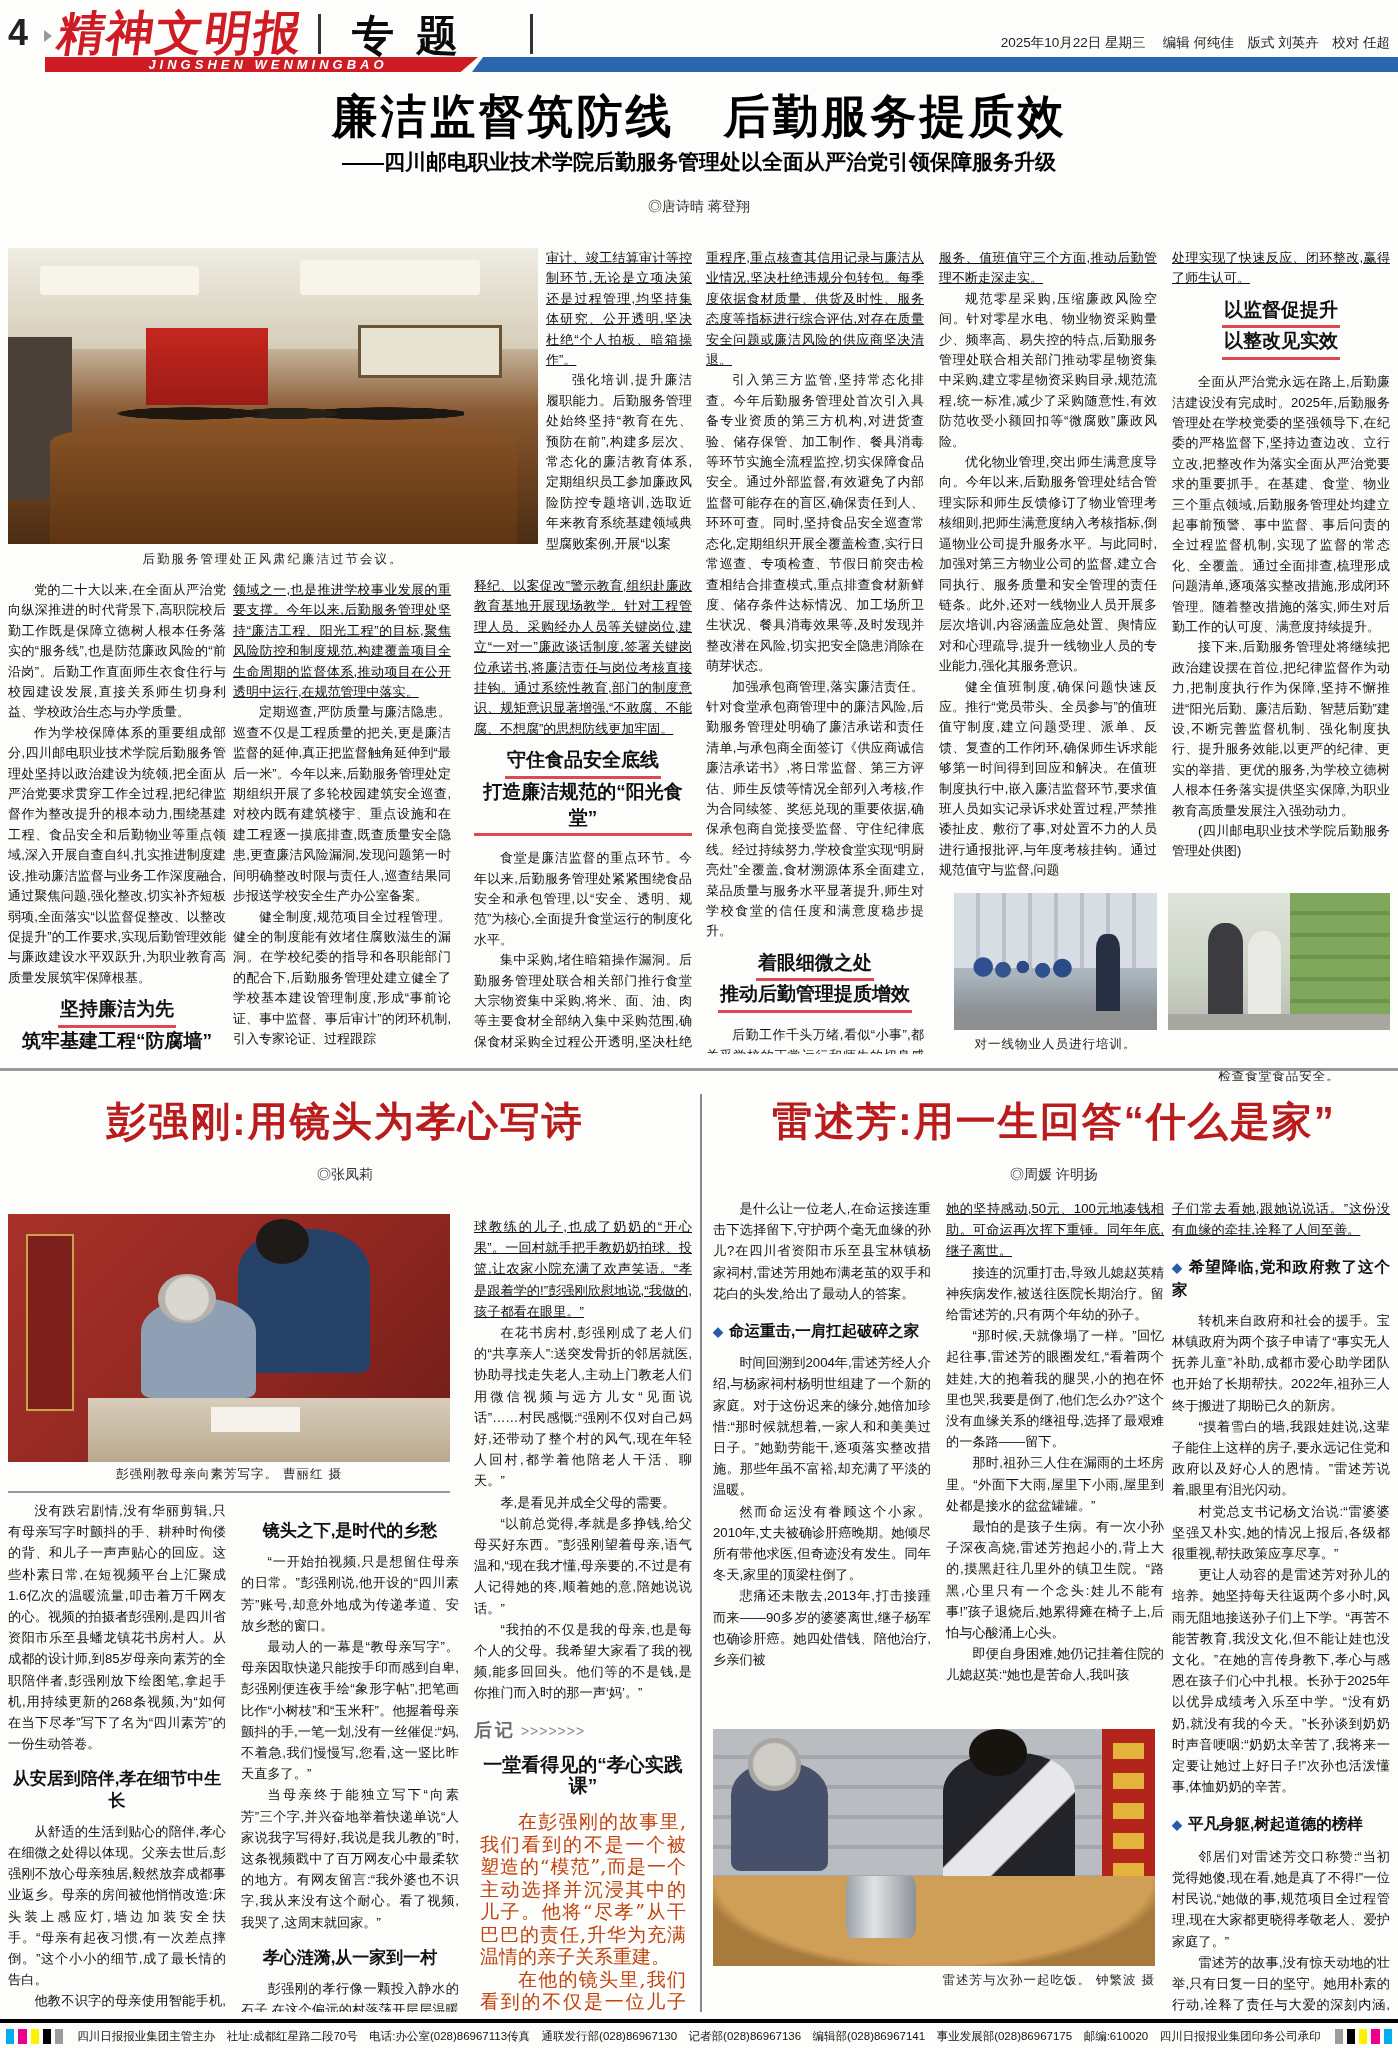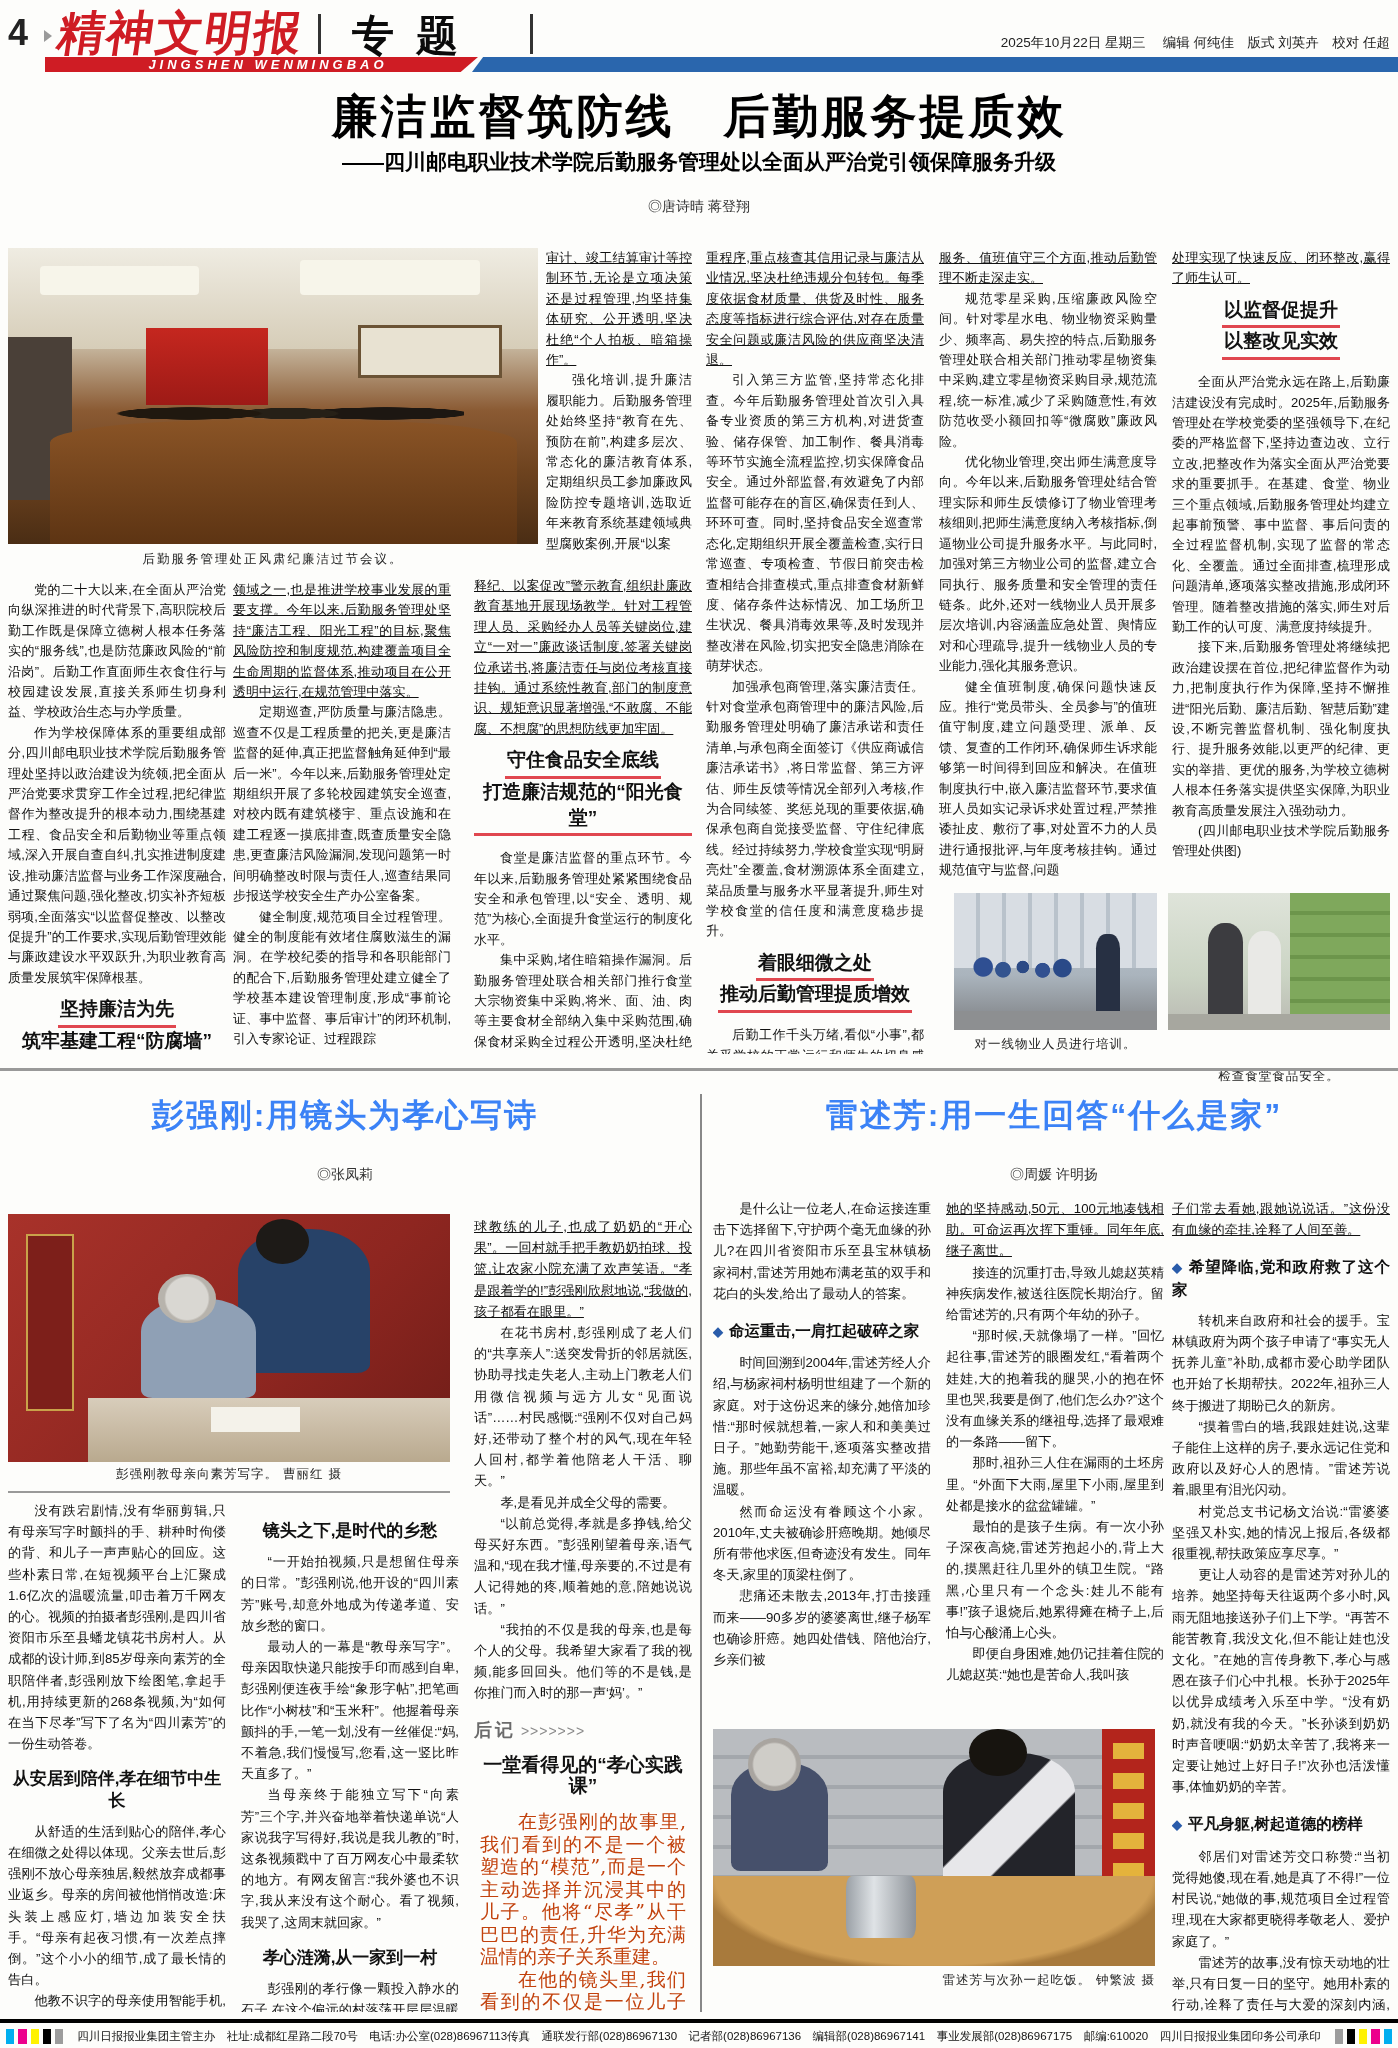--- a/index.html
+++ b/index.html
@@ -15,21 +15,21 @@
   .dateline{font-size:13.5px;color:#222;white-space:nowrap;text-align:right;}
   .redbar{background:#cf1c24;clip-path:polygon(0 0,100% 0,96% 100%,0 100%);
           display:flex;align-items:center;justify-content:center;}
   .redbar span{color:#fff;font-style:italic;font-weight:bold;font-size:13px;letter-spacing:4px;
           font-family:"Liberation Sans",sans-serif;}
   .bluebar{background:#2a66ad;clip-path:polygon(1.2% 0,100% 0,100% 100%,0 100%);}
   
   .h1{font-size:46px;font-weight:900;text-align:center;letter-spacing:3px;color:#000;white-space:nowrap;}
   .dek{font-size:21px;font-weight:bold;text-align:center;color:#000;}
   .byline{font-size:14px;text-align:center;color:#333;}
-  .h2{font-size:32px;font-weight:900;text-align:center;letter-spacing:2px;color:#3b82f6;white-space:nowrap;}
+  .h2{font-size:40px;font-weight:900;text-align:center;letter-spacing:2px;color:#b91c1c;white-space:nowrap;}
   
   .col{font-size:13px;line-height:20.4px;text-align:justify;overflow:hidden;}
   .col-b{font-size:13.2px;line-height:21.2px;}
   .para{margin:0;text-indent:2em;}
   .para.noind{text-indent:0;text-decoration:underline;}
   .rsub{text-align:center;margin:8px 0 12px 0;}
   .rsub span{display:inline-block;font-size:19px;font-weight:bold;line-height:1.35;
              border-bottom:3px solid #e0474f;padding:0 2px 3px 2px;}
   .bsub{margin:14px 0 10px 0;text-align:center;font-size:17px;font-weight:bold;}
   .dsub{margin:16px 0 10px 0;font-size:15.5px;font-weight:bold;}

